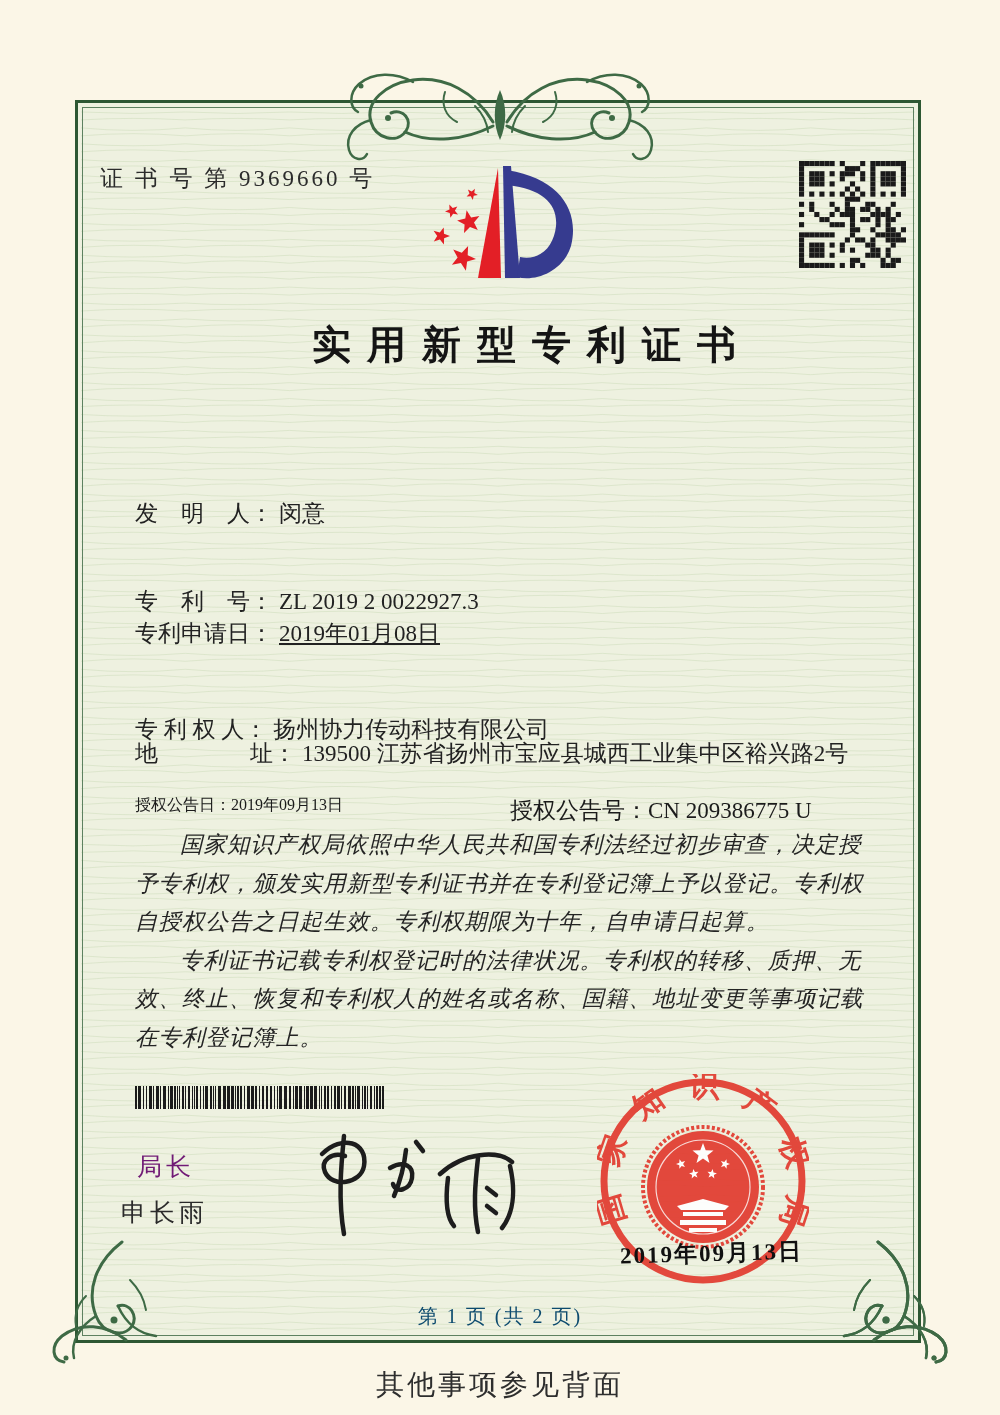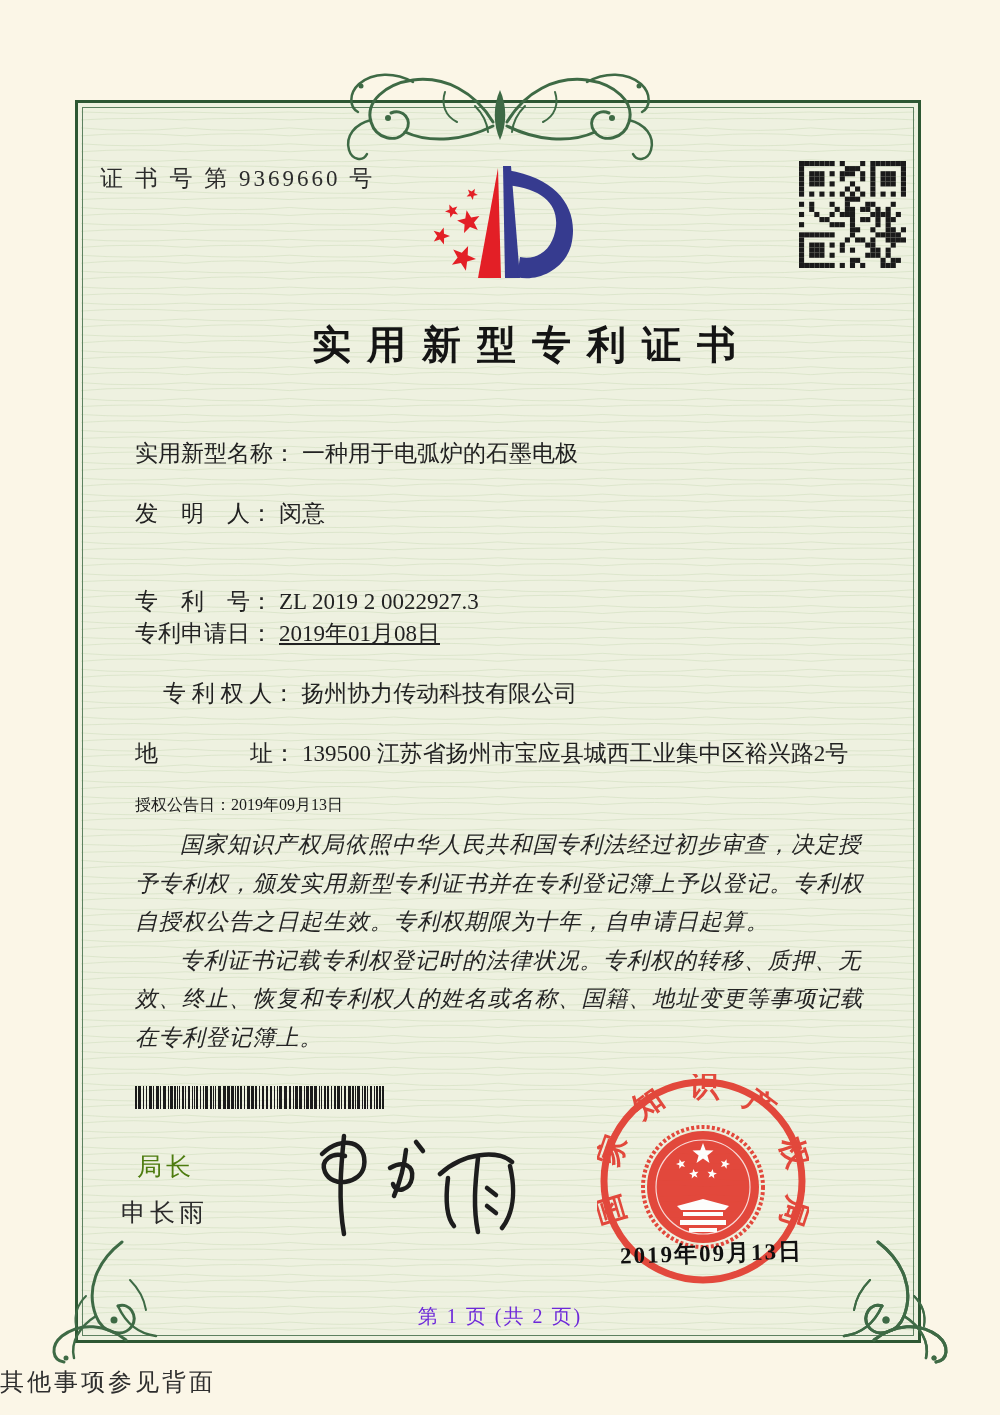--- a/index.html
+++ b/index.html
@@ -26,25 +26,25 @@
   .abs{position:absolute;}
   .cert-no{left:100px;top:163px;font-size:23px;letter-spacing:3px;color:#2c2c2c;}
   .title{left:0;top:318px;width:100%;text-align:center;font-size:39px;font-weight:bold;letter-spacing:16px;color:#141414;margin-left:32px;}
   .field-row{left:135px;font-size:23px;white-space:nowrap;color:#222;}
   .field-label{display:inline-block;}
   .field-value{margin-left:6px;}
   .grant-left{left:135px;top:795px;font-size:16px;}
   .grant-right{left:510px;top:795px;font-size:23px;}
   .paras{left:135px;top:826px;width:738px;font-style:italic;}
   .paras p{margin:0;text-indent:2em;font-size:22.5px;line-height:38.5px;letter-spacing:1px;color:#242424;}
-  .signer-title{left:137px;top:1150px;font-size:25px;letter-spacing:4px;font-family:"Liberation Sans","DejaVu Sans",sans-serif;color:#4d7c0f;}
+  .signer-title{left:137px;top:1150px;font-size:25px;letter-spacing:4px;font-family:"Liberation Sans","DejaVu Sans",sans-serif;color:#701a75;}
   .signer-name{left:121px;top:1196px;font-size:25px;letter-spacing:4px;font-family:Liberation Mono, monospace;color:#2a2a2a;}
   .seal-date{left:620px;top:1238px;font-size:23px;font-weight:bold;letter-spacing:2px;color:#101010;transform:rotate(-1.5deg);}
-  .page-no{left:0;top:1303px;width:100%;text-align:center;font-size:20px;letter-spacing:2px;color:#6d28d9;}
-  .back-note{left:0;top:1366px;width:100%;text-align:left;font-size:24px;letter-spacing:3px;color:#2e2e2e;}
+  .page-no{left:0;top:1303px;width:100%;text-align:center;font-size:20px;letter-spacing:2px;color:#0c4a6e;}
+  .back-note{left:0;top:1366px;width:100%;text-align:center;font-size:28px;letter-spacing:3px;color:#2e2e2e;}
   svg{display:block;}
 </style>
 </head>
 <body>
 
 <div class="certificate">
 
   <div class="frame">
     <svg class="pattern" id="wavePattern" viewBox="0 0 840 1237" preserveAspectRatio="none">
         <path d="M0,6 q52.5,3.0 105,0 q52.5,3.0 105,0 q52.5,3.0 105,0 q52.5,3.0 105,0 q52.5,3.0 105,0 q52.5,3.0 105,0 q52.5,3.0 105,0 q52.5,3.0 105,0" fill="none" stroke="#cddcbb" stroke-width="1" opacity="0.55"></path>
@@ -424,41 +424,41 @@
       <rect x="40" y="100" width="5" height="5" fill="#1a1a1a"></rect>
       <rect x="50" y="100" width="5" height="5" fill="#1a1a1a"></rect>
       <rect x="60" y="100" width="5" height="5" fill="#1a1a1a"></rect>
       <rect x="80" y="100" width="5" height="5" fill="#1a1a1a"></rect>
       <rect x="85" y="100" width="5" height="5" fill="#1a1a1a"></rect>
       <rect x="90" y="100" width="5" height="5" fill="#1a1a1a"></rect>
     </svg>
 
   <div class="abs title">实用新型专利证书</div>
 
-  <div class="abs field-row" style="top:438px;">
-    <span class="field-label">实用新型名称：</span><span class="field-value">一种用于电弧炉的石墨电极</span>
-  </div>
   <div class="abs field-row" style="top:498px;">
     <span class="field-label">发　明　人：</span><span class="field-value">闵意</span>
   </div>
   <div class="abs field-row" style="top:558px;margin-top:28px;">
     <span class="field-label">专　利　号：</span><span class="field-value">ZL 2019 2 0022927.3</span>
   </div>
   <div class="abs field-row" style="top:618px;text-decoration:underline;">
     <span class="field-label">专利申请日：</span><span class="field-value">2019年01月08日</span>
   </div>
-  <div class="abs field-row" style="top:678px;margin-left:28px;">
+  <div class="abs field-row" style="top:714px;">
     <span class="field-label">专 利 权 人：</span><span class="field-value">扬州协力传动科技有限公司</span>
   </div>
   <div class="abs field-row" style="top:738px;">
     <span class="field-label">地　　　　址：</span><span class="field-value">139500 江苏省扬州市宝应县城西工业集中区裕兴路2号</span>
   </div>
 
   <div class="abs grant-left">
     <span>授权公告日：</span><span>2019年09月13日</span>
+  </div>
+  <div class="abs grant-right">
+    <span>授权公告号：</span><span>CN 209386775 U</span>
   </div>
 
   <div class="abs paras">
     <p>国家知识产权局依照中华人民共和国专利法经过初步审查，决定授予专利权，颁发实用新型专利证书并在专利登记簿上予以登记。专利权自授权公告之日起生效。专利权期限为十年，自申请日起算。</p>
     <p>专利证书记载专利权登记时的法律状况。专利权的转移、质押、无效、终止、恢复和专利权人的姓名或名称、国籍、地址变更等事项记载在专利登记簿上。</p>
   </div>
 
   <svg class="abs" id="barcodeSvg" style="left:135px;top:1086px;" width="252" height="23" viewBox="0 0 252 23">
       <rect x="0" y="0" width="2" height="23" fill="#1b1b1b"></rect>
       <rect x="3" y="0" width="3" height="23" fill="#1b1b1b"></rect>

